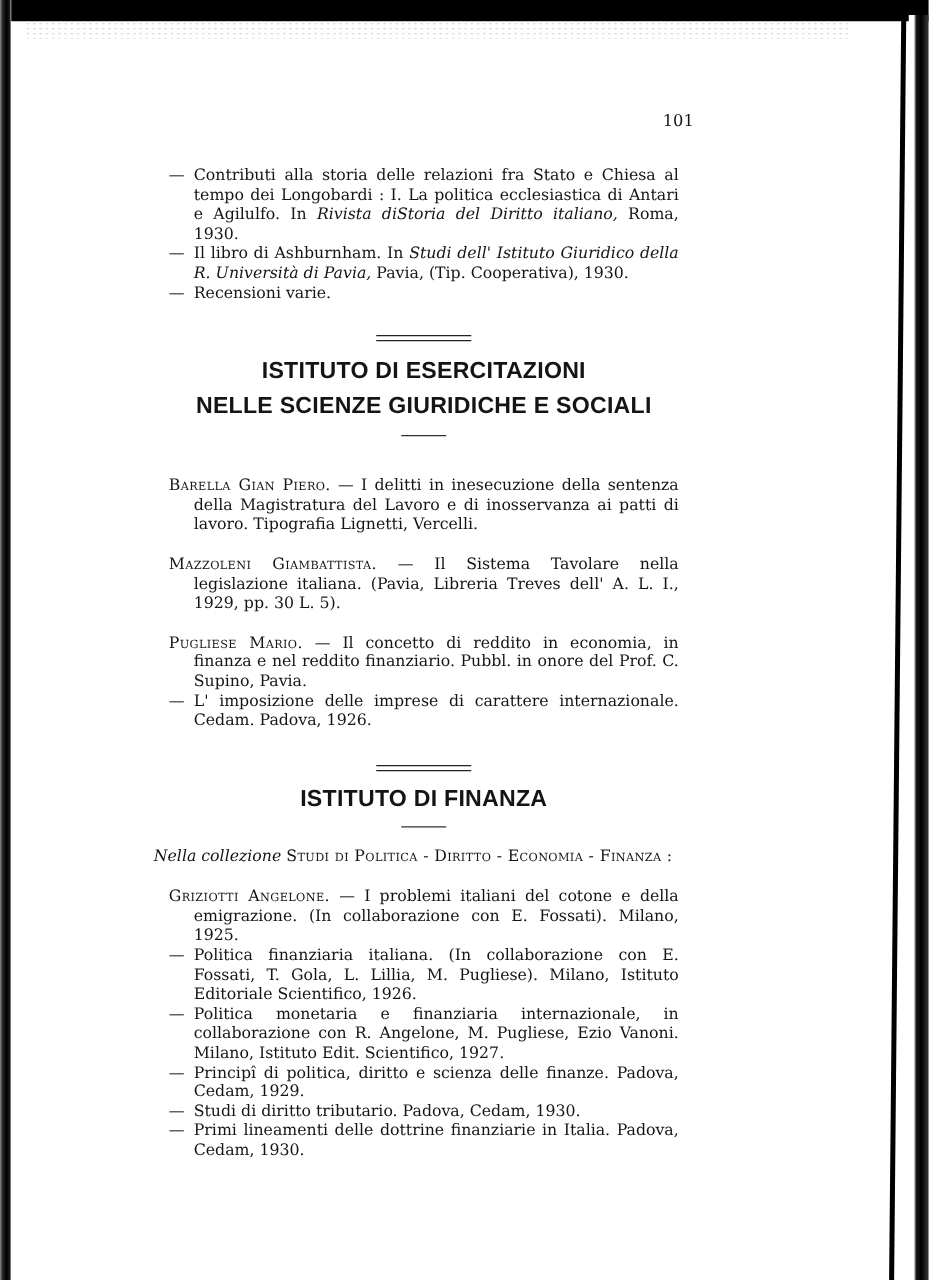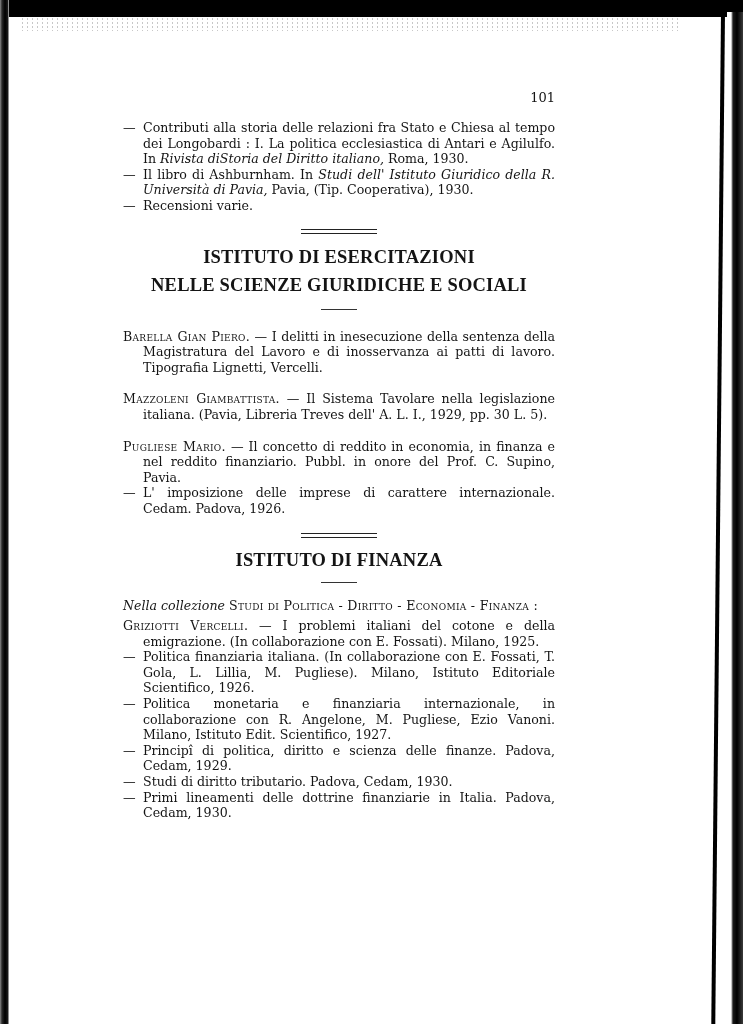--- a/index.html
+++ b/index.html
@@ -32,36 +32,36 @@
     }
     .page {
       position: absolute; left: 123px; top: 87px; width: 432px;
       font-size: 12.6px; line-height: 15.6px;
     }
     .page-number {
       position: absolute; right: 0; top: 3px;
       font-size: 13px;
       text-align: center;
     }
-    .list { margin: 0; padding: 0; }
+    .list { margin: 12px; padding: 0; }
     .entry {
       padding-left: 20px; text-indent: -20px;
       text-align: justify; margin: 0;
     }
     .entry.author-entry { padding-left: 20px; text-indent: -20px; }
     .dash { display: inline-block; width: 20px; text-indent: 0; }
     .sc { font-variant: small-caps; letter-spacing: 0.3px; }
     .it { font-style: italic; }
     .rule-double {
       width: 76px; height: 3px; margin: 0 auto;
       border-top: 1px solid #222; border-bottom: 1px solid #222;
     }
     .rule-single { width: 36px; height: 0; margin: 0 auto; border-top: 1px solid #333; }
     .heading {
-      font-family: Liberation Serif, serif;
+      font-family: Liberation Sans, sans-serif;
       text-align: center; font-size: 18.5px; line-height: 28px;
       letter-spacing: 0.2px; margin: 0;
     }
     .gap { height: 16px; }
   </style>
 </head>
 <body>
 
 <div class="scan-top"></div>
 <div class="scan-top-noise"></div>
@@ -111,20 +111,20 @@
 
   <h2 class="heading"><span>ISTITUTO DI FINANZA</span></h2>
   <div style="height:8px"></div>
   <div class="rule-single"></div>
   <div style="height:15px"></div>
 
   <p class="entry" style="padding-left:0;text-indent:0;"><span class="it">Nella collezione</span> <span class="sc">Studi di Politica - Diritto - Economia - Finanza :</span></p>
   <div style="height:5px"></div>
 
   <div class="list">
-    <p class="entry author-entry"><span class="sc">Griziotti Vercelli.</span><span> — </span><span>I problemi italiani del cotone e della emigrazione. (In collaborazione con E. Fossati). Milano, 1925.</span></p>
+    <p class="entry author-entry"><span class="sc">Griziotti Angelone.</span><span> — </span><span>I problemi italiani del cotone e della emigrazione. (In collaborazione con E. Fossati). Milano, 1925.</span></p>
     <p class="entry"><span class="dash">—</span><span>Politica finanziaria italiana. (In collaborazione con E. Fossati, T. Gola, L. Lillia, M. Pugliese). Milano, Istituto Editoriale Scientifico, 1926.</span></p>
     <p class="entry"><span class="dash">—</span><span>Politica monetaria e finanziaria internazionale, in collaborazione con R. Angelone, M. Pugliese, Ezio Vanoni. Milano, Istituto Edit. Scientifico, 1927.</span></p>
     <p class="entry"><span class="dash">—</span><span>Principî di politica, diritto e scienza delle finanze. Padova, Cedam, 1929.</span></p>
     <p class="entry"><span class="dash">—</span><span>Studi di diritto tributario. Padova, Cedam, 1930.</span></p>
     <p class="entry"><span class="dash">—</span><span>Primi lineamenti delle dottrine finanziarie in Italia. Padova, Cedam, 1930.</span></p>
   </div>
 </div>
 
 </body></html>

